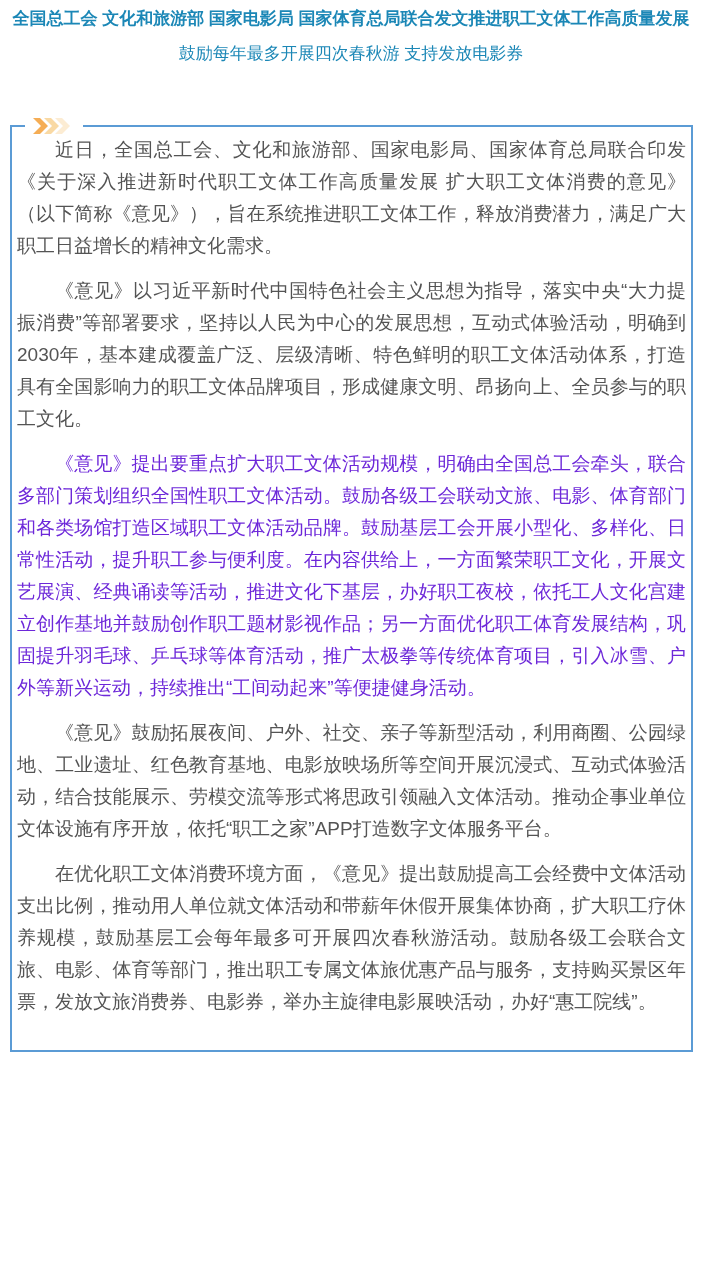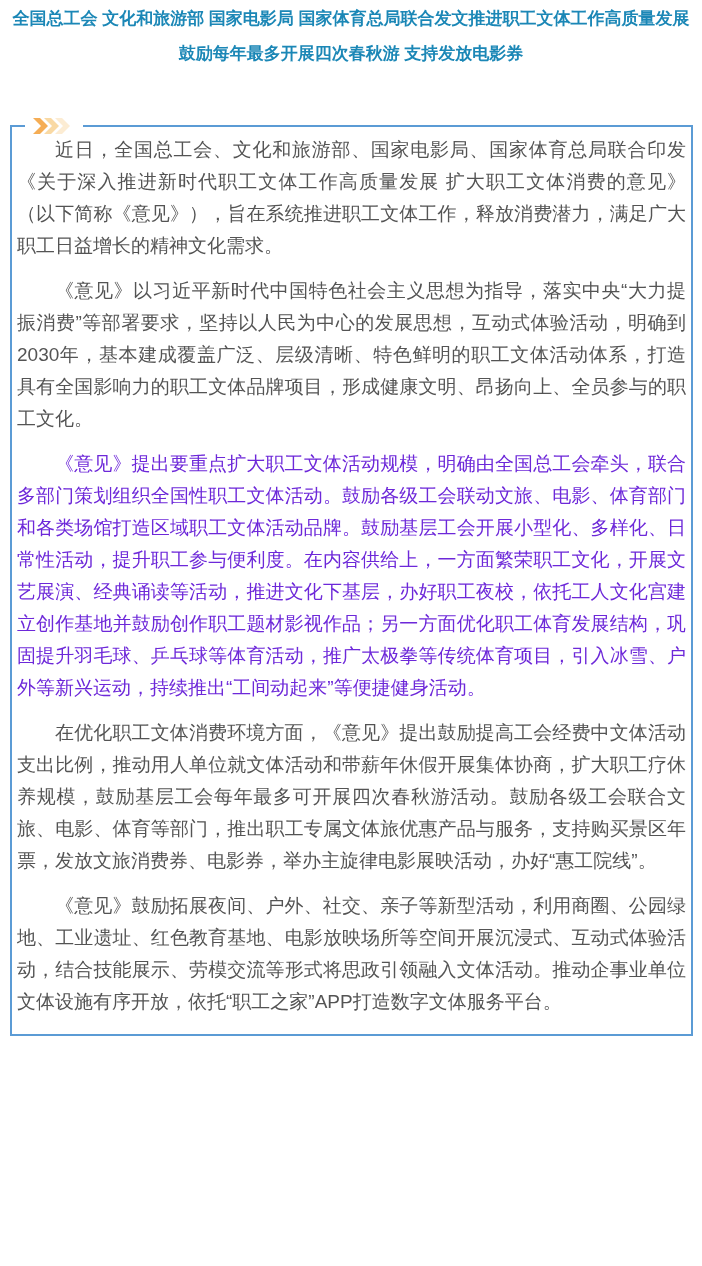--- a/index.html
+++ b/index.html
@@ -18,29 +18,29 @@
   .page-title {
     margin: 0 0;
     font-size: 17px;
     font-weight: bold;
     line-height: 27px;
     color: #1b87b6;
   }
   .page-subtitle {
     margin: 8px 14px 0;
     font-size: 17px;
-    font-weight: bold;
+    font-weight: normal;
     line-height: 27px;
     color: #1b87b6;
   }
   .content-box {
     position: relative;
     margin: 58px 9px 8px 10px;
     border: 2px solid #5b9bd5;
-    padding: 7px 5px 16px 5px;
+    padding: 7px 5px 32px 5px;
     box-sizing: border-box;
   }
   .content-box p {
     margin: 0 0 13px 0;
     font-size: 19px;
     line-height: 32px;
     color: #545454;
     text-align: justify;
     text-indent: 2em;
   }
@@ -77,19 +77,19 @@
       <svg width="46" height="20" viewBox="0 0 46 20" xmlns="http://www.w3.org/2000/svg">
         <polygon class="chev chev-0" points="2,2 9,2 17,10 9,18 2,18 10,10" fill="#f5ad55"></polygon>
         <polygon class="chev chev-1" points="13,2 20,2 28,10 20,18 13,18 21,10" fill="#f9d9a4"></polygon>
         <polygon class="chev chev-2" points="24,2 31,2 39,10 31,18 24,18 32,10" fill="#fcecd3"></polygon>
       </svg>
     </span>
 
     <p style="color: rgb(84, 84, 84);">近日，全国总工会、文化和旅游部、国家电影局、国家体育总局联合印发《关于深入推进新时代职工文体工作高质量发展 扩大职工文体消费的意见》（以下简称《意见》），旨在系统推进职工文体工作，释放消费潜力，满足广大职工日益增长的精神文化需求。</p>
     <p style="color: rgb(84, 84, 84);">《意见》以习近平新时代中国特色社会主义思想为指导，落实中央“大力提振消费”等部署要求，坚持以人民为中心的发展思想，互动式体验活动，明确到2030年，基本建成覆盖广泛、层级清晰、特色鲜明的职工文体活动体系，打造具有全国影响力的职工文体品牌项目，形成健康文明、昂扬向上、全员参与的职工文化。</p>
     <p style="color: #6d28d9;">《意见》提出要重点扩大职工文体活动规模，明确由全国总工会牵头，联合多部门策划组织全国性职工文体活动。鼓励各级工会联动文旅、电影、体育部门和各类场馆打造区域职工文体活动品牌。鼓励基层工会开展小型化、多样化、日常性活动，提升职工参与便利度。在内容供给上，一方面繁荣职工文化，开展文艺展演、经典诵读等活动，推进文化下基层，办好职工夜校，依托工人文化宫建立创作基地并鼓励创作职工题材影视作品；另一方面优化职工体育发展结构，巩固提升羽毛球、乒乓球等体育活动，推广太极拳等传统体育项目，引入冰雪、户外等新兴运动，持续推出“工间动起来”等便捷健身活动。</p>
+    <p style="color: rgb(84, 84, 84);">《意见》鼓励拓展夜间、户外、社交、亲子等新型活动，利用商圈、公园绿地、工业遗址、红色教育基地、电影放映场所等空间开展沉浸式、互动式体验活动，结合技能展示、劳模交流等形式将思政引领融入文体活动。推动企事业单位文体设施有序开放，依托“职工之家”APP打造数字文体服务平台。</p>
     <p style="color: rgb(84, 84, 84);">在优化职工文体消费环境方面，《意见》提出鼓励提高工会经费中文体活动支出比例，推动用人单位就文体活动和带薪年休假开展集体协商，扩大职工疗休养规模，鼓励基层工会每年最多可开展四次春秋游活动。鼓励各级工会联合文旅、电影、体育等部门，推出职工专属文体旅优惠产品与服务，支持购买景区年票，发放文旅消费券、电影券，举办主旋律电影展映活动，办好“惠工院线”。</p>
-    <p style="color: rgb(84, 84, 84);">《意见》鼓励拓展夜间、户外、社交、亲子等新型活动，利用商圈、公园绿地、工业遗址、红色教育基地、电影放映场所等空间开展沉浸式、互动式体验活动，结合技能展示、劳模交流等形式将思政引领融入文体活动。推动企事业单位文体设施有序开放，依托“职工之家”APP打造数字文体服务平台。</p>
   </section>
 
   <div class="source-line" style="color: rgb(42, 53, 173);">来源：全国总工会微信公众号</div>
 
 </main>
 
 </body></html>

